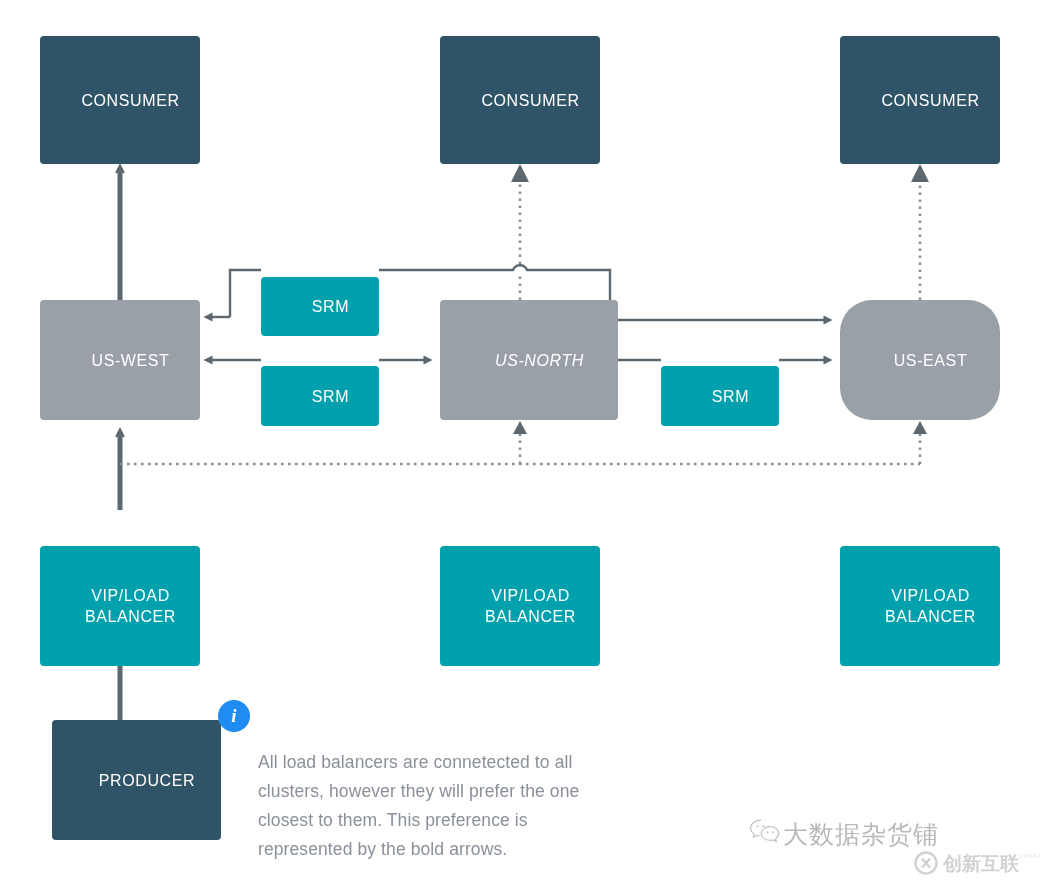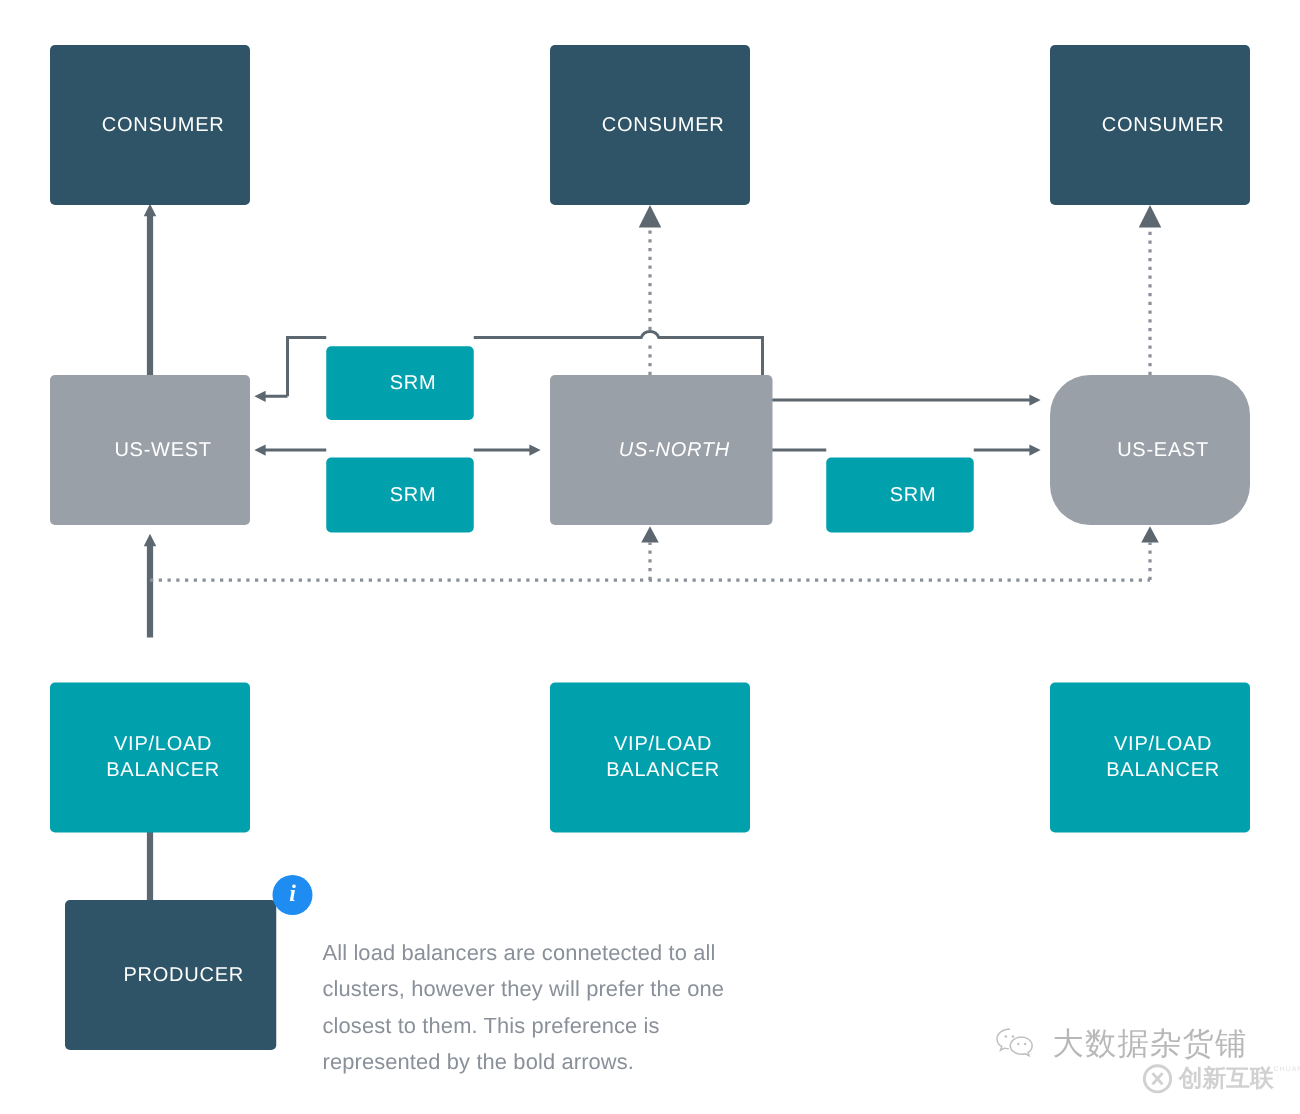--- a/index.html
+++ b/index.html
@@ -75,25 +75,25 @@
     color: #8a9099;
     font-size: 17.5px;
     line-height: 29px;
     letter-spacing: 0.1px;
     margin-top: 20px;
   }
 
   
   #wm-wechat {
     position: absolute;
-    left: 796px;
+    left: 749px;
     top: 818px;
     display: flex;
-    align-items: center;
-    gap: 12px;
+    align-items: flex-start;
+    gap: 0;
     opacity: 0.62;
     z-index: 20;
     pointer-events: none;
   }
   #wm-wechat-text {
     color: #8e8e8e;
     font-size: 25px;
     letter-spacing: 1px;
     font-family: "DejaVu Sans", sans-serif;
     white-space: nowrap;

